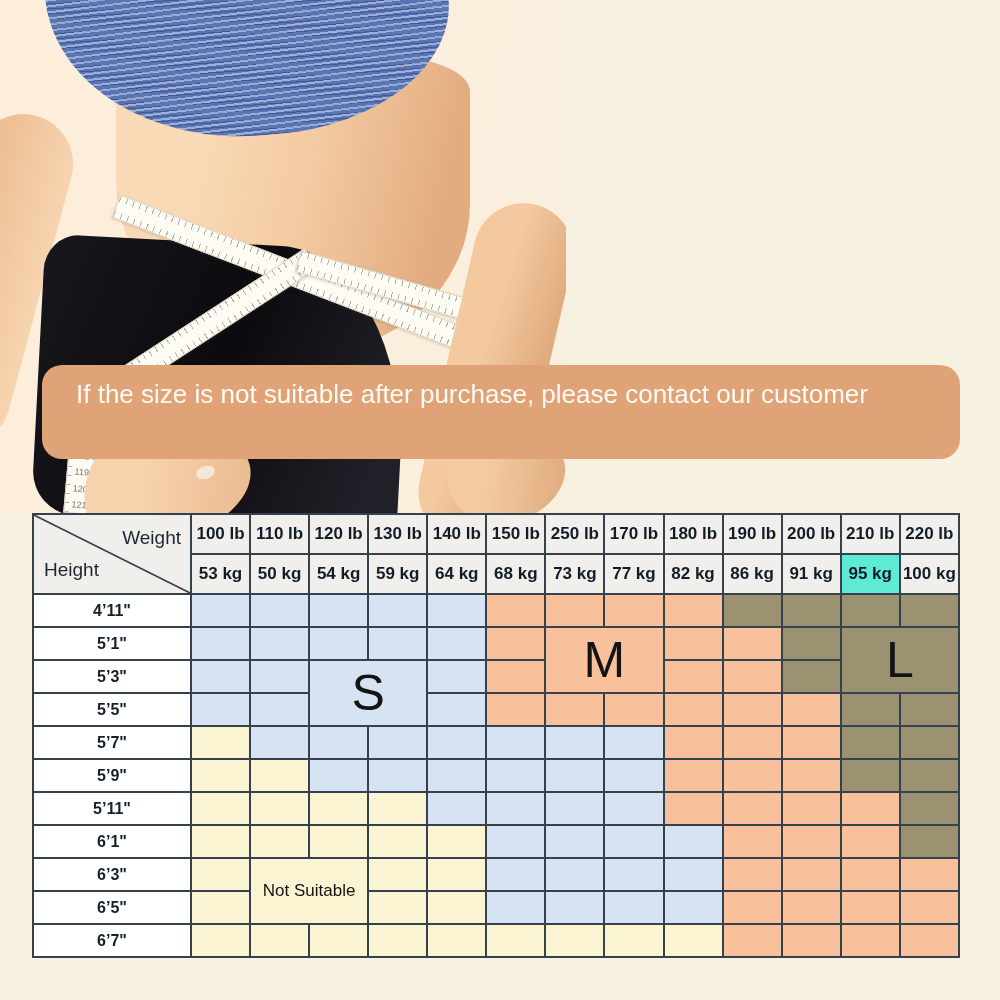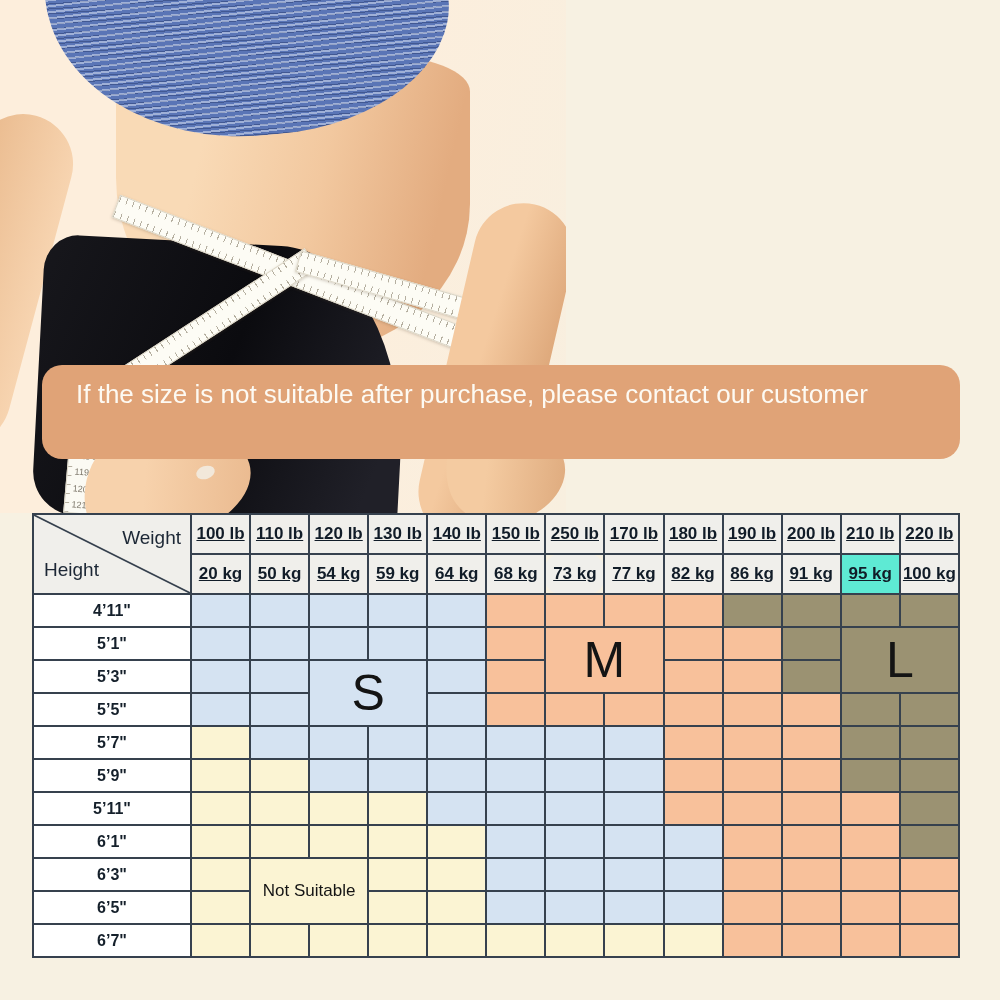--- a/index.html
+++ b/index.html
@@ -68,21 +68,21 @@
   
   .notice { position:absolute; left:42px; top:365px; width:918px; height:94px; border-radius:20px;
           padding:13px 0 0 34px; font-size:26px; line-height:33px; background:#e0a377; color:#fdfaf3; }
   .notice div { white-space:nowrap; }
 
   
   table.grid { position:absolute; left:32px; top:513px; width:928px; table-layout:fixed;
           border-collapse:collapse; border:2px solid #36414e; }
   .grid th, .grid td { border:2px solid #36414e; padding:0; text-align:center; vertical-align:middle; }
   .grid thead tr { height:40px; }
-  .grid thead th { font-size:17px; font-weight:700; background:#f0efeb; color:#111c28;text-decoration:underline; }
+  .grid thead th { font-size:17px; font-weight:700; background:#f0efeb; color:#111c28; }
   .grid tbody tr { height:33px; }
   .grid tbody th { background:#ffffff; font-weight:700; font-size:16px; color:#15202b; }
   .corner { position:relative; background:#f1f0ec; }
   .corner svg { position:absolute; left:0; top:0; width:100%; height:100%; }
   .corner .cw { position:absolute; top:12px; right:9px; font-size:19px; font-weight:400; color:#1c2735; }
   .corner .ch { position:absolute; bottom:12px; left:10px; font-size:19px; font-weight:400; color:#1c2735; }
   .lbl-big { font-size:50px; font-weight:400; color:#141414; line-height:1; }
   .lbl-small { font-size:17px; font-weight:400; color:#141414; }
 </style>
 </head>
@@ -151,21 +151,21 @@
           <th style="background: rgb(240, 239, 235);">150 lb</th>
           <th style="background: rgb(240, 239, 235);">250 lb</th>
           <th style="background: rgb(240, 239, 235);">170 lb</th>
           <th style="background: rgb(240, 239, 235);">180 lb</th>
           <th style="background: rgb(240, 239, 235);">190 lb</th>
           <th style="background: rgb(240, 239, 235);">200 lb</th>
           <th style="background: rgb(240, 239, 235);">210 lb</th>
           <th style="background: rgb(240, 239, 235);">220 lb</th>
         </tr>
         <tr>
-          <th style="background: rgb(240, 239, 235);">20 kg</th>
+          <th style="background: rgb(240, 239, 235);">53 kg</th>
           <th style="background: rgb(240, 239, 235);">50 kg</th>
           <th style="background: rgb(240, 239, 235);">54 kg</th>
           <th style="background: rgb(240, 239, 235);">59 kg</th>
           <th style="background: rgb(240, 239, 235);">64 kg</th>
           <th style="background: rgb(240, 239, 235);">68 kg</th>
           <th style="background: rgb(240, 239, 235); border-radius: 15px;">73 kg</th>
           <th style="background: rgb(240, 239, 235);">77 kg</th>
           <th style="background: rgb(240, 239, 235);">82 kg</th>
           <th style="background: rgb(240, 239, 235);">86 kg</th>
           <th style="background: rgb(240, 239, 235);">91 kg</th>

